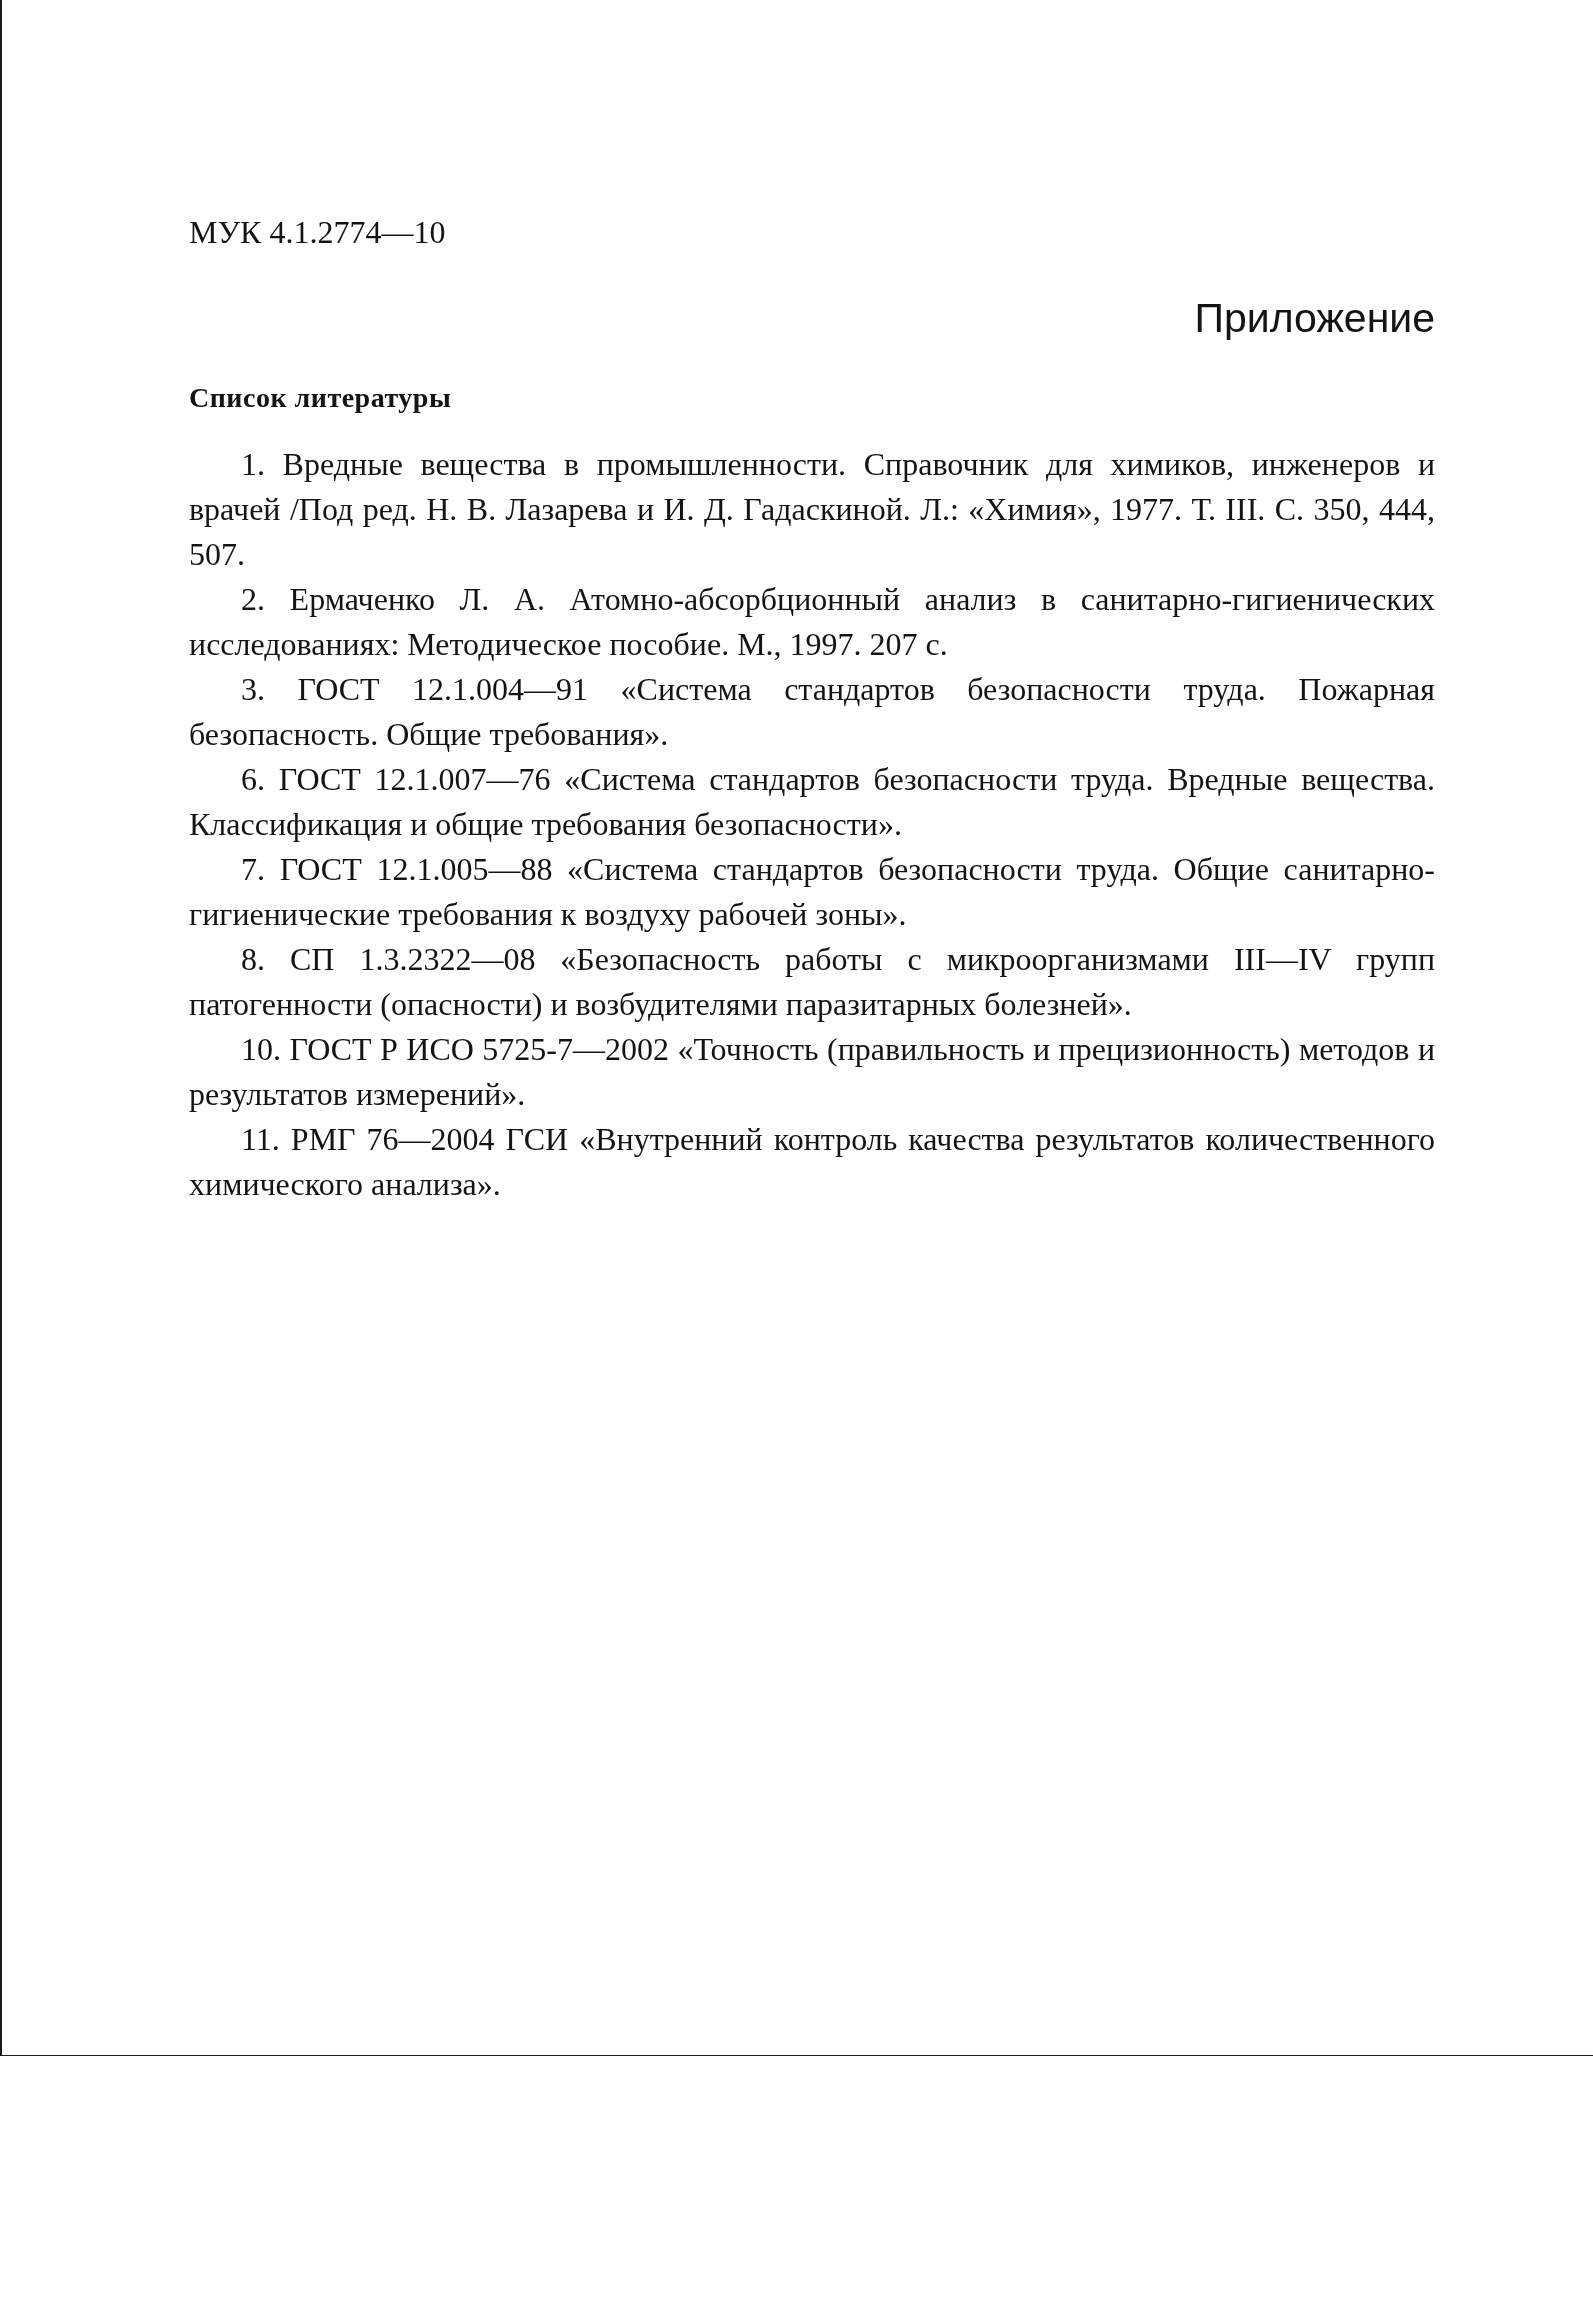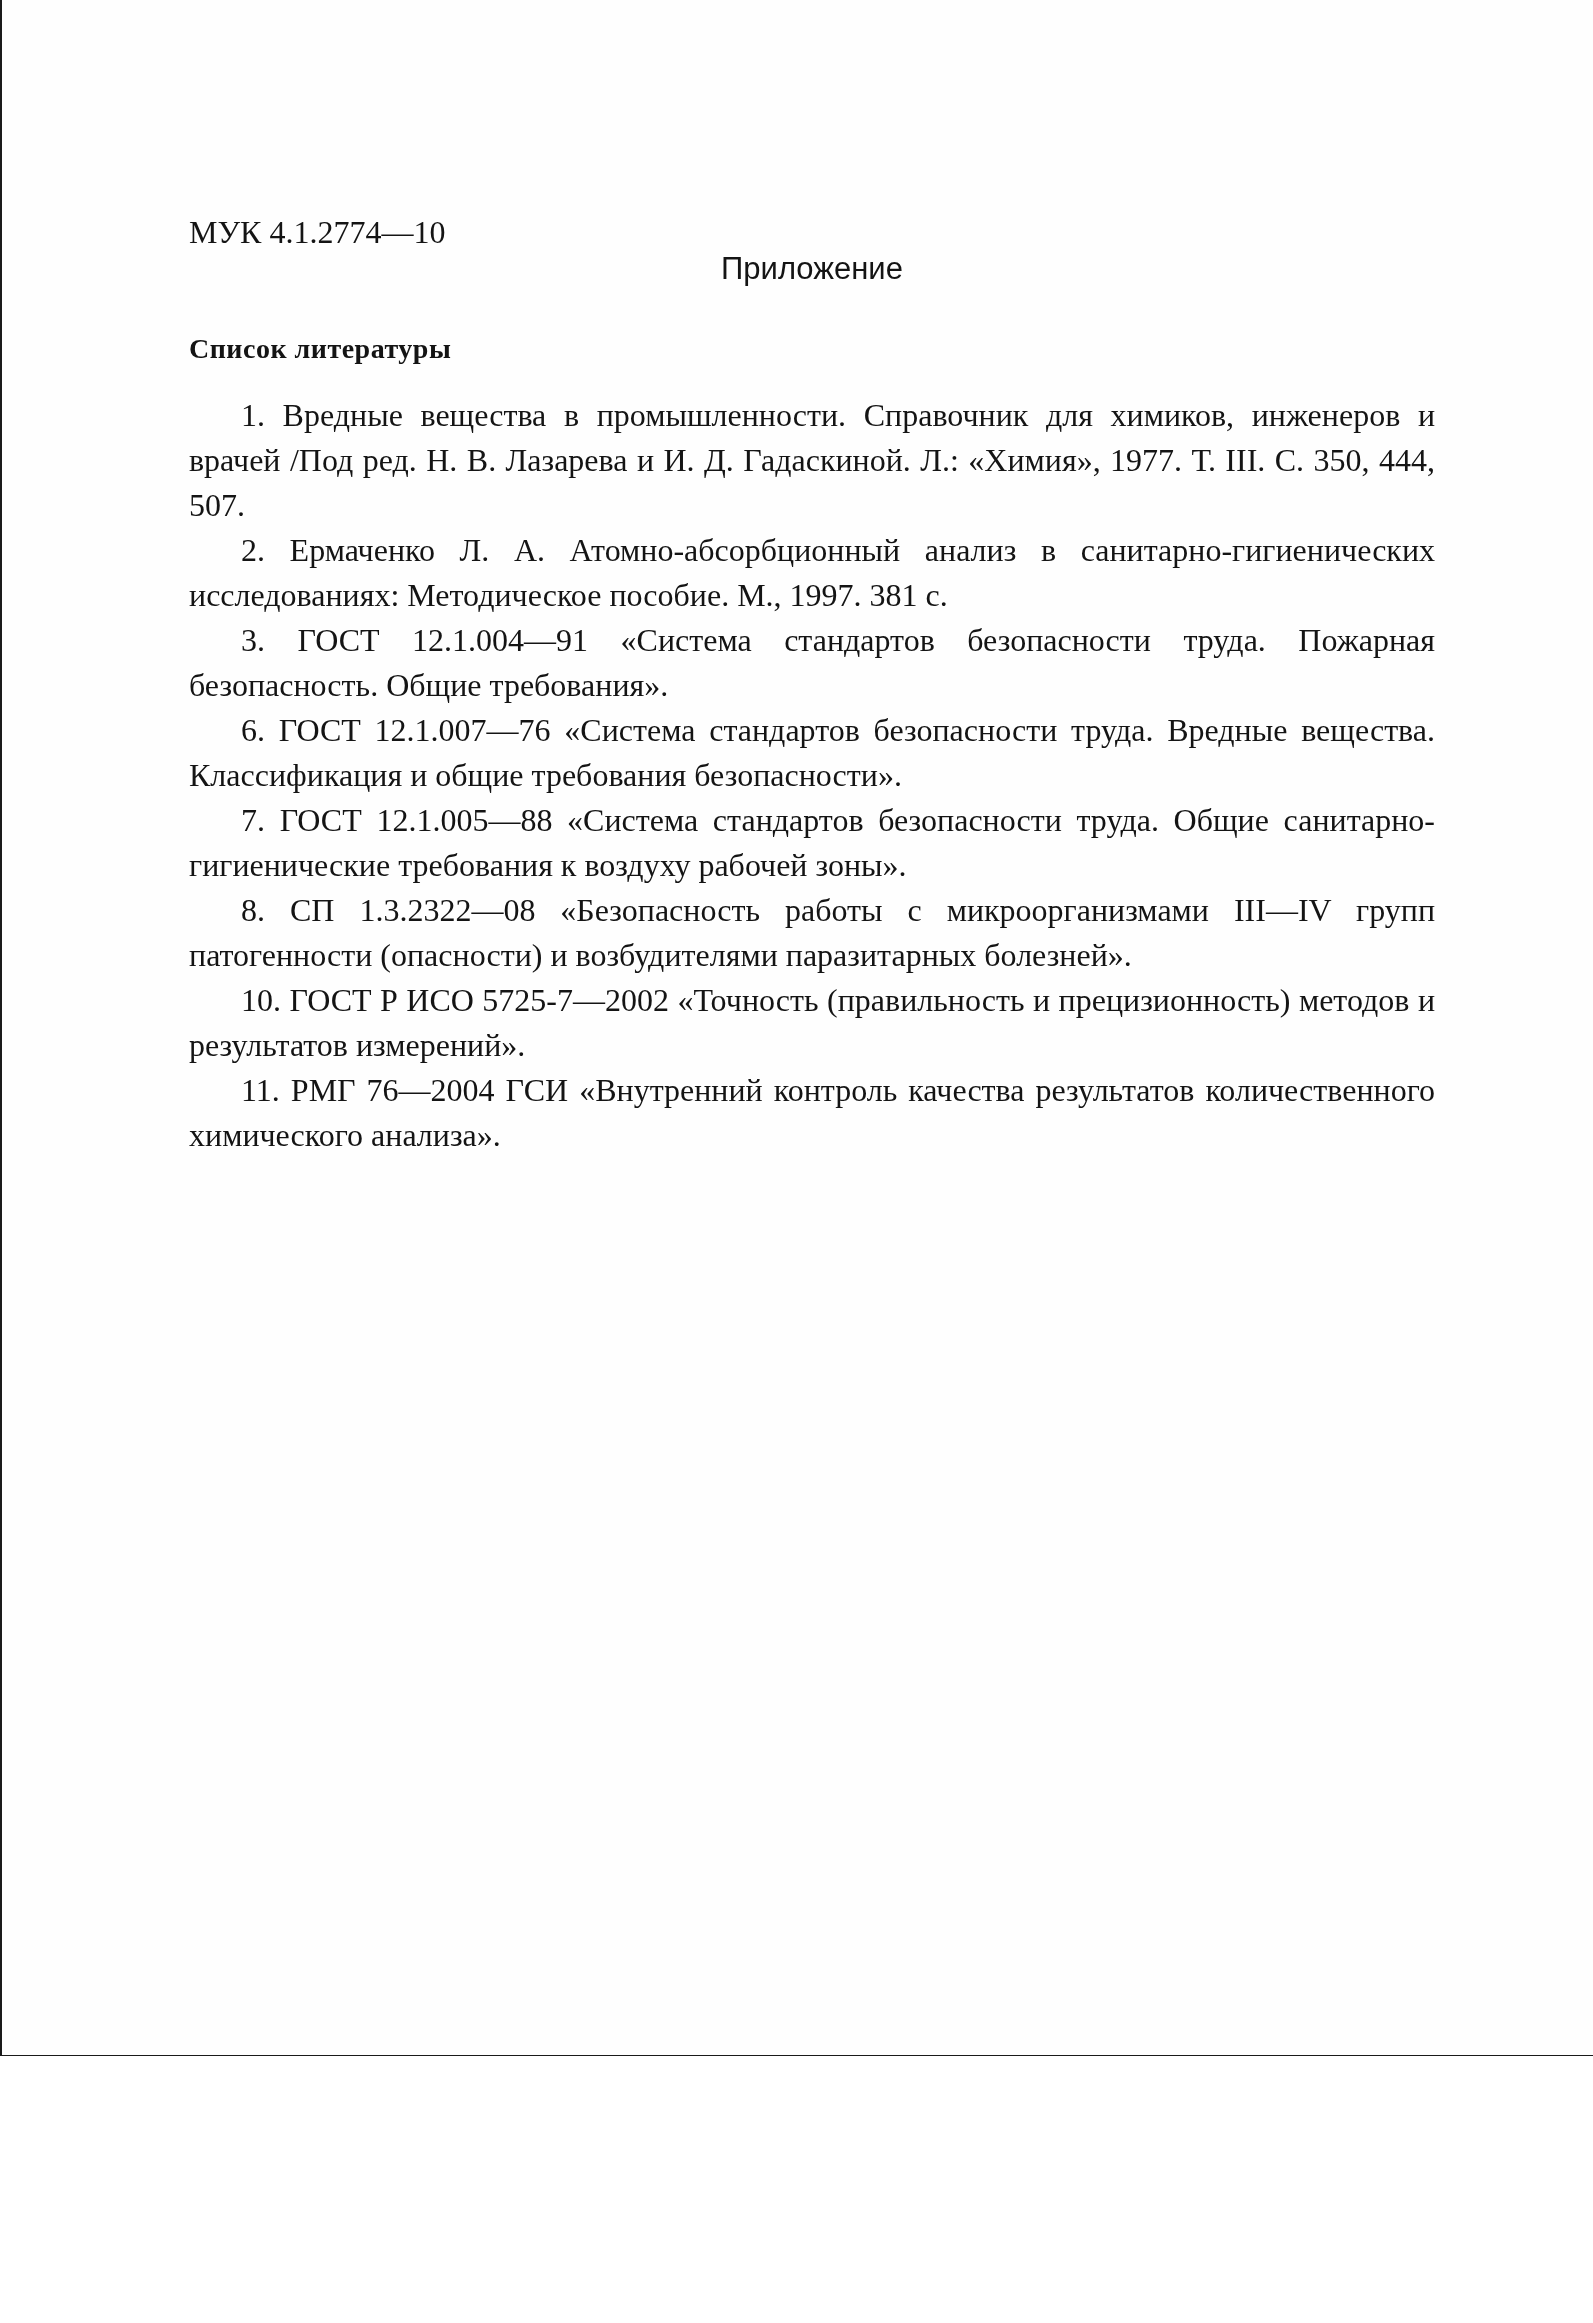--- a/index.html
+++ b/index.html
@@ -24,23 +24,24 @@
     width: 100%;
     height: 100%;
     padding: 214px 159px 0 187px;
   }
   .doc-number {
     font-size: 32px;
     line-height: 37px;
     white-space: nowrap;
   }
   .appendix-label {
-    text-align: center;
+    margin-top: 49px;
+    text-align: right;
     font-family: "Liberation Sans", sans-serif;
-    font-size: 31px;
+    font-size: 41px;
     line-height: 36px;
   }
   .page-title {
     margin-top: 41px;
     text-align: left;
     font-weight: bold;
     font-size: 28px;
     line-height: 41px;
     letter-spacing: 0.5px;
   }
@@ -68,21 +69,21 @@
   <div class="content">
 
     <div class="doc-number">МУК 4.1.2774—10</div>
 
     <div class="appendix-label">Приложение</div>
 
     <h1 class="page-title">Список литературы</h1>
 
     <div class="ref-list">
       <p class="ref-item">1. Вредные вещества в промышленности. Справочник для химиков, инженеров и врачей /Под ред. Н. В. Лазарева и И. Д. Гадаскиной. Л.: «Химия», 1977. Т. III. С. 350, 444, 507.</p>
-      <p class="ref-item">2. Ермаченко Л. А. Атомно-абсорбционный анализ в санитарно-гигиенических исследованиях: Методическое пособие. М., 1997. 381 с.</p>
+      <p class="ref-item">2. Ермаченко Л. А. Атомно-абсорбционный анализ в санитарно-гигиенических исследованиях: Методическое пособие. М., 1997. 207 с.</p>
       <p class="ref-item">3. ГОСТ 12.1.004—91 «Система стандартов безопасности труда. Пожарная безопасность. Общие требования».</p>
       <p class="ref-item">6. ГОСТ 12.1.007—76 «Система стандартов безопасности труда. Вредные вещества. Классификация и общие требования безопасности».</p>
       <p class="ref-item">7. ГОСТ 12.1.005—88 «Система стандартов безопасности труда. Общие санитарно-гигиенические требования к воздуху рабочей зоны».</p>
       <p class="ref-item">8. СП 1.3.2322—08 «Безопасность работы с микроорганизмами III—IV групп патогенности (опасности) и возбудителями паразитарных болезней».</p>
       <p class="ref-item">10. ГОСТ Р ИСО 5725-7—2002 «Точность (правильность и прецизионность) методов и результатов измерений».</p>
       <p class="ref-item">11. РМГ 76—2004 ГСИ «Внутренний контроль качества результатов количественного химического анализа».</p>
     </div>
 
   </div>
 

